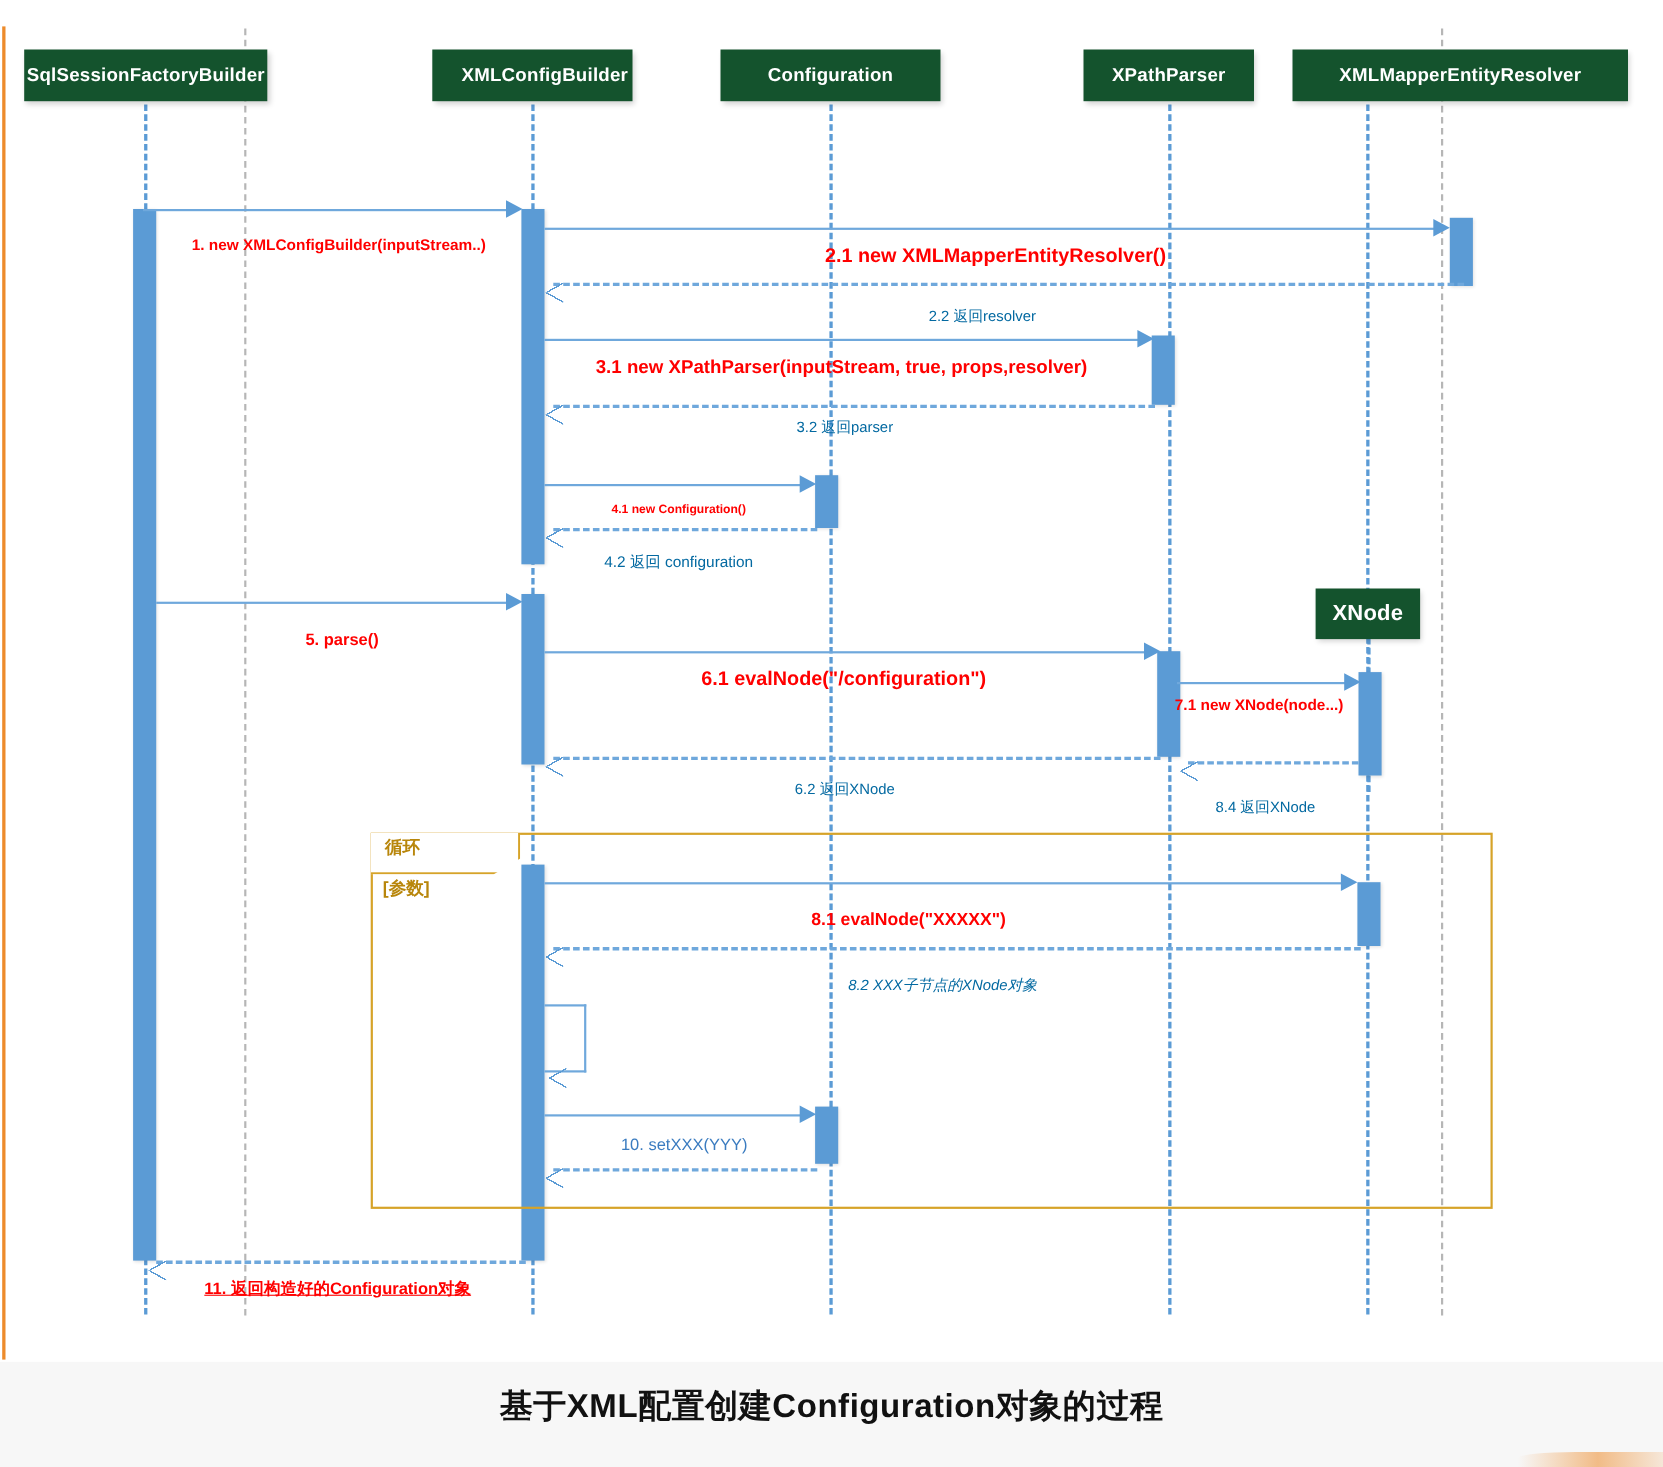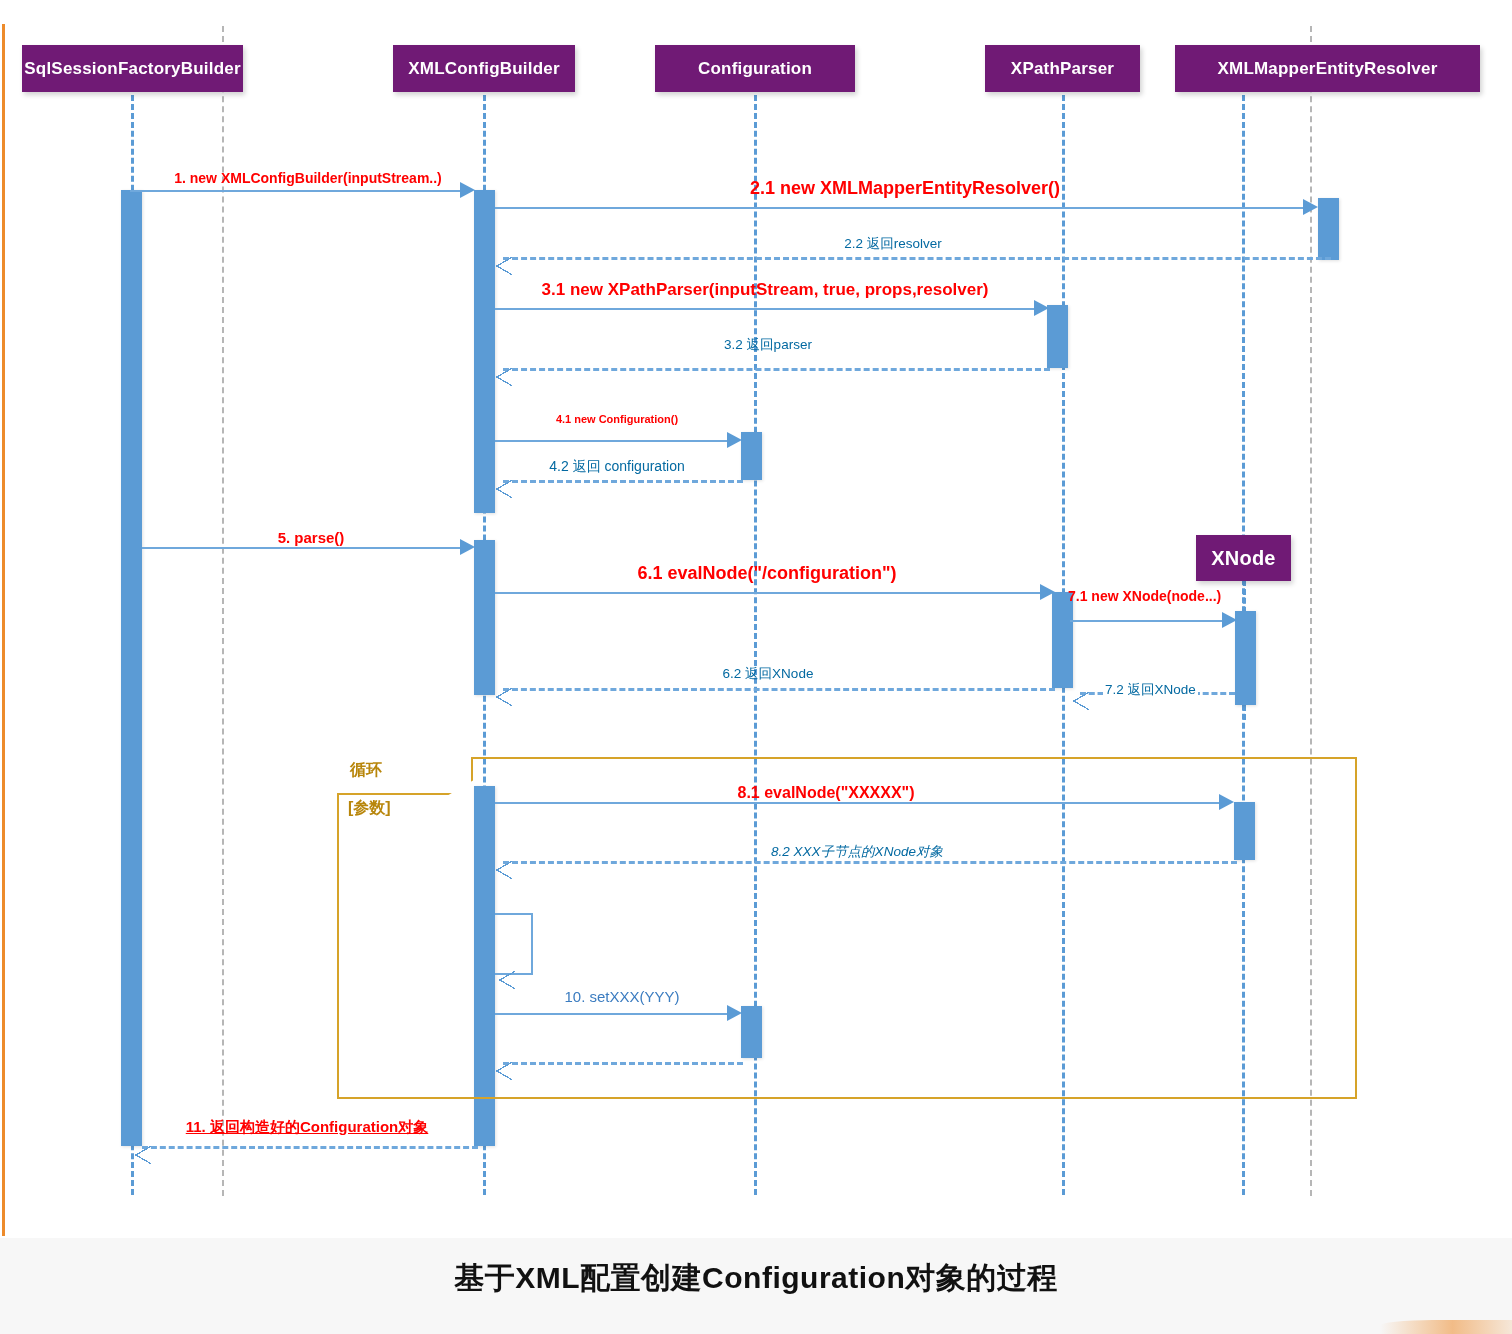--- a/index.html
+++ b/index.html
@@ -6,21 +6,21 @@
   body{font-family:"Liberation Sans","DejaVu Sans",sans-serif;}
   #canvas{position:relative;width:1512px;height:1334px;background:#ffffff;overflow:hidden;}
 
   .orange-rail{position:absolute;left:2px;top:24px;width:3px;height:1212px;background:#ED8B2B;}
   .bottom-band{position:absolute;left:0;top:1238px;width:1512px;height:96px;background:#F7F7F7;}
   .corner-flare{position:absolute;right:0px;bottom:0px;width:132px;height:14px;
      background:linear-gradient(90deg,rgba(237,139,43,0) 0%,rgba(237,139,43,.55) 55%,rgba(237,139,43,.15) 100%);
      border-radius:40% 0 0 0;}
 
   
-  .pbox{position:absolute;background:#701a75;color:#fff;display:flex;align-items:center;justify-content:center;
+  .pbox{position:absolute;background:#14532d;color:#fff;display:flex;align-items:center;justify-content:center;
         font-weight:bold;letter-spacing:.2px;box-shadow:2px 3px 5px rgba(0,0,0,.18);}
   .pbox span{display:block;padding:0 4px;text-align:center;line-height:1.05;}
 
   
   .life{position:absolute;width:0;border-left:3px dashed #5B9BD5;}
   .life.gray{border-left:2px dashed #B6B6B6;}
 
   
   .act{position:absolute;background:#5B9BD5;box-shadow:1px 1px 3px rgba(0,0,0,.12);}
 
@@ -30,21 +30,21 @@
   .head-r{position:absolute;width:0;height:0;border-top:8px solid transparent;border-bottom:8px solid transparent;border-left:15px solid #5B9BD5;}
   .head-l{position:absolute;width:0;height:0;border-top:9px solid transparent;border-bottom:9px solid transparent;border-right:16px solid transparent;}
   .head-l::before{content:"";position:absolute;left:0;top:-9px;width:16px;height:18px;
      background:
        linear-gradient(to bottom right,transparent 48%,#5B9BD5 48%,#5B9BD5 56%,transparent 56%) ,
        linear-gradient(to top right,transparent 48%,#5B9BD5 48%,#5B9BD5 56%,transparent 56%);
      background-size:100% 50%,100% 50%;
      background-position:0 0,0 100%;
      background-repeat:no-repeat;}
 
-  .mlabel{position:absolute;font-size:15px;white-space:nowrap;}
+  .mlabel{position:absolute;font-size:15px;white-space:nowrap;margin-top:44px;}
   .mlabel.call{color:#FF0000;font-weight:bold;}
   .mlabel.ret{color:#0369a1;font-weight:normal;}
   .mlabel.small{font-size:13.5px;}
   .mlabel.ctr{text-align:center;transform:translateX(-50%);}
 
   
   .selfbox{position:absolute;border:2px solid #6FA8DC;border-left:none;}
   .self-label{position:absolute;color:#FF0000;font-weight:bold;font-size:14px;line-height:1.3;text-align:center;transform:translateX(-50%);}
 
   
@@ -70,21 +70,21 @@
   <div class="life" style="left:483px;top:95px;height:1100px;"></div>
   <div class="life" style="left:754px;top:95px;height:1100px;"></div>
   <div class="life" style="left:1062px;top:95px;height:1100px;"></div>
   <div class="life" style="left:1242px;top:95px;height:1100px;"></div>
   <div class="life gray" style="left:1310px;top:26px;height:1170px;"></div>
   <div class="life" style="left:1243px;top:580px;height:140px;"></div>
 
   <div class="pbox" style="left:22px;top:45px;width:221px;height:47px;font-size:17px;">
     <span>SqlSessionFactoryBuilder</span>
   </div>
-  <div class="pbox" style="left:393px;top:45px;width:182px;height:47px;font-size:17px;">
+  <div class="pbox" style="left:393px;top:45px;width:182px;height:47px;font-size:17px;justify-content:flex-end;">
     <span>XMLConfigBuilder</span>
   </div>
   <div class="pbox" style="left:655px;top:45px;width:200px;height:47px;font-size:17px;">
     <span>Configuration</span>
   </div>
   <div class="pbox" style="left:985px;top:45px;width:155px;height:47px;font-size:17px;">
     <span>XPathParser</span>
   </div>
   <div class="pbox" style="left:1175px;top:45px;width:305px;height:47px;font-size:17px;">
     <span>XMLMapperEntityResolver</span>
@@ -143,21 +143,21 @@
   <div class="mline" style="left:495px;top:592px;width:550px;"></div>
   <div class="head-r" style="left:1040px;top:584px;"></div>
   <div class="mlabel call ctr" style="left:767px;top:563px;font-size:18px;">6.1  evalNode("/configuration")</div>
 
   <div class="mline" style="left:1070px;top:620px;width:157px;"></div>
   <div class="head-r" style="left:1222px;top:612px;"></div>
   <div class="mlabel call" style="left:1068px;top:588px;font-size:14px;">7.1 new XNode(node...)</div>
 
   <div class="mline ret" style="left:1080px;top:692px;width:155px;"></div>
   <div class="head-l" style="left:1073px;top:692px;"></div>
-  <div class="mlabel ret" style="left:1103px;top:681px;font-size:13.5px;background:#fff;padding:0 2px;">7.2 返回XNode</div>
+  <div class="mlabel ret" style="left:1103px;top:681px;font-size:13.5px;background:#fff;padding:0 2px;">8.4 返回XNode</div>
 
   <div class="mline ret" style="left:503px;top:688px;width:552px;"></div>
   <div class="head-l" style="left:496px;top:688px;"></div>
   <div class="mlabel ret ctr small" style="left:768px;top:665px;">6.2 返回XNode</div>
 
   <div class="frag" style="left:337px;top:757px;width:1016px;height:338px;"></div>
   <div class="frag-tab" style="left:337px;top:757px;width:134px;height:36px;"></div>
   <div class="frag-tab-lbl" style="left:350px;top:760px;">循环</div>
   <div class="frag-guard" style="left:348px;top:798px;">[参数]</div>
 

